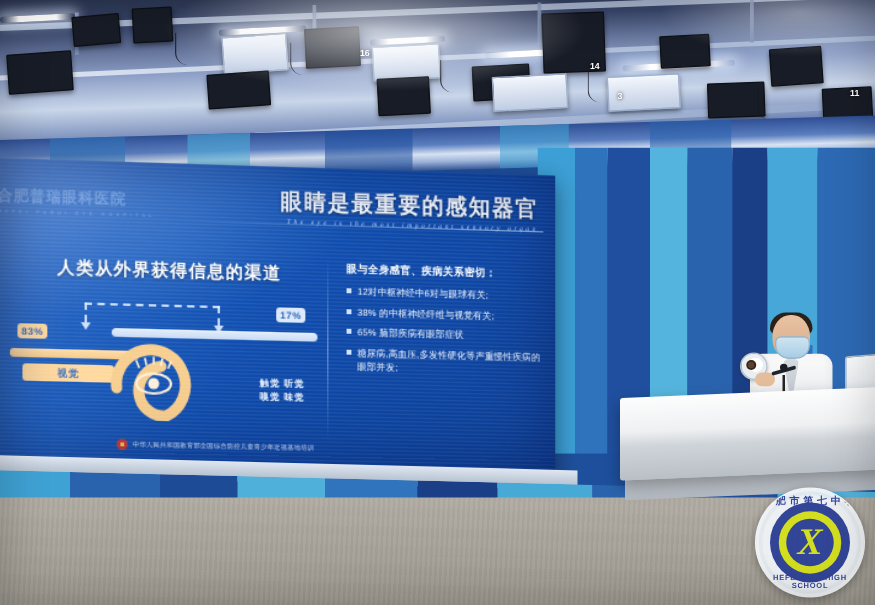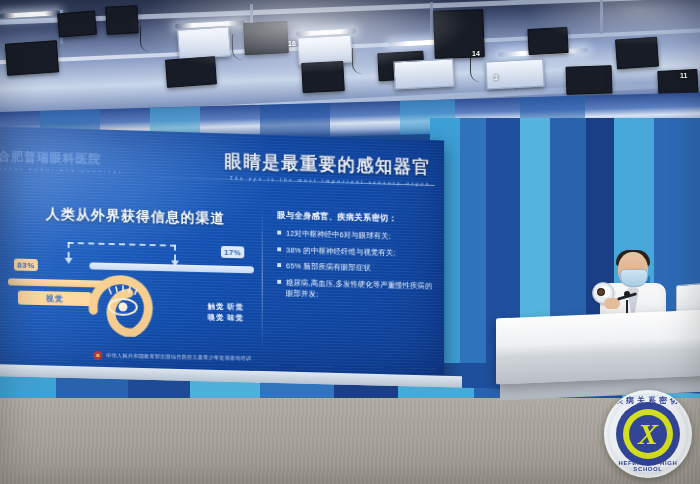--- a/index.html
+++ b/index.html
@@ -353,18 +353,18 @@
     <div class="mic"></div>
   </div>
   <div class="monitor"></div>
   <div class="desk"></div>
 
   <div class="logo">
     <div class="ring"></div>
     <div class="inner"></div>
     <div class="core"></div>
     <div class="xmark">X</div>
-    <div class="cn-arc">疾病关系密切</div>
+    <div class="cn-arc">合肥市第七中学</div>
     <div class="en-arc">HEFEI NO.7 HIGH SCHOOL</div>
   </div>
 
   <div class="frame-edge"></div>
 </div>
 
 </body></html>

